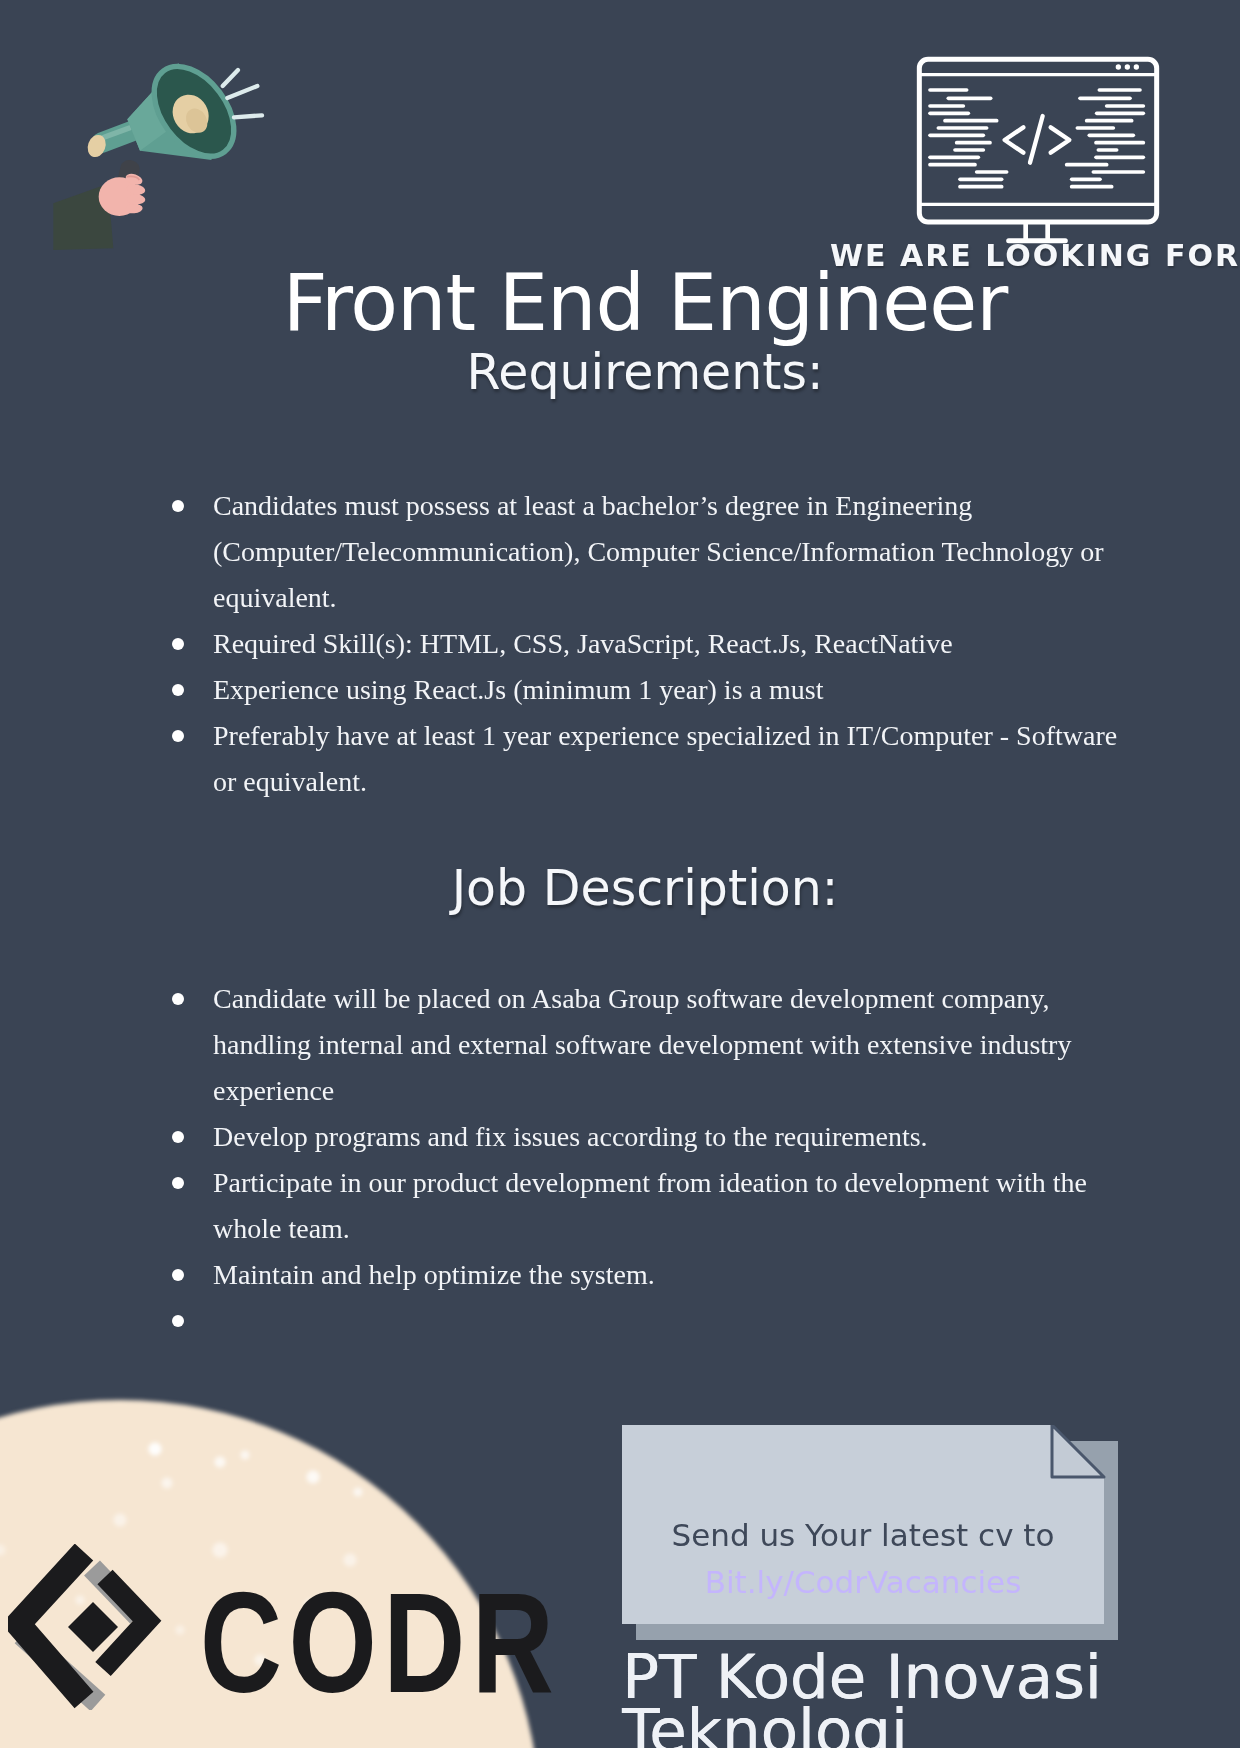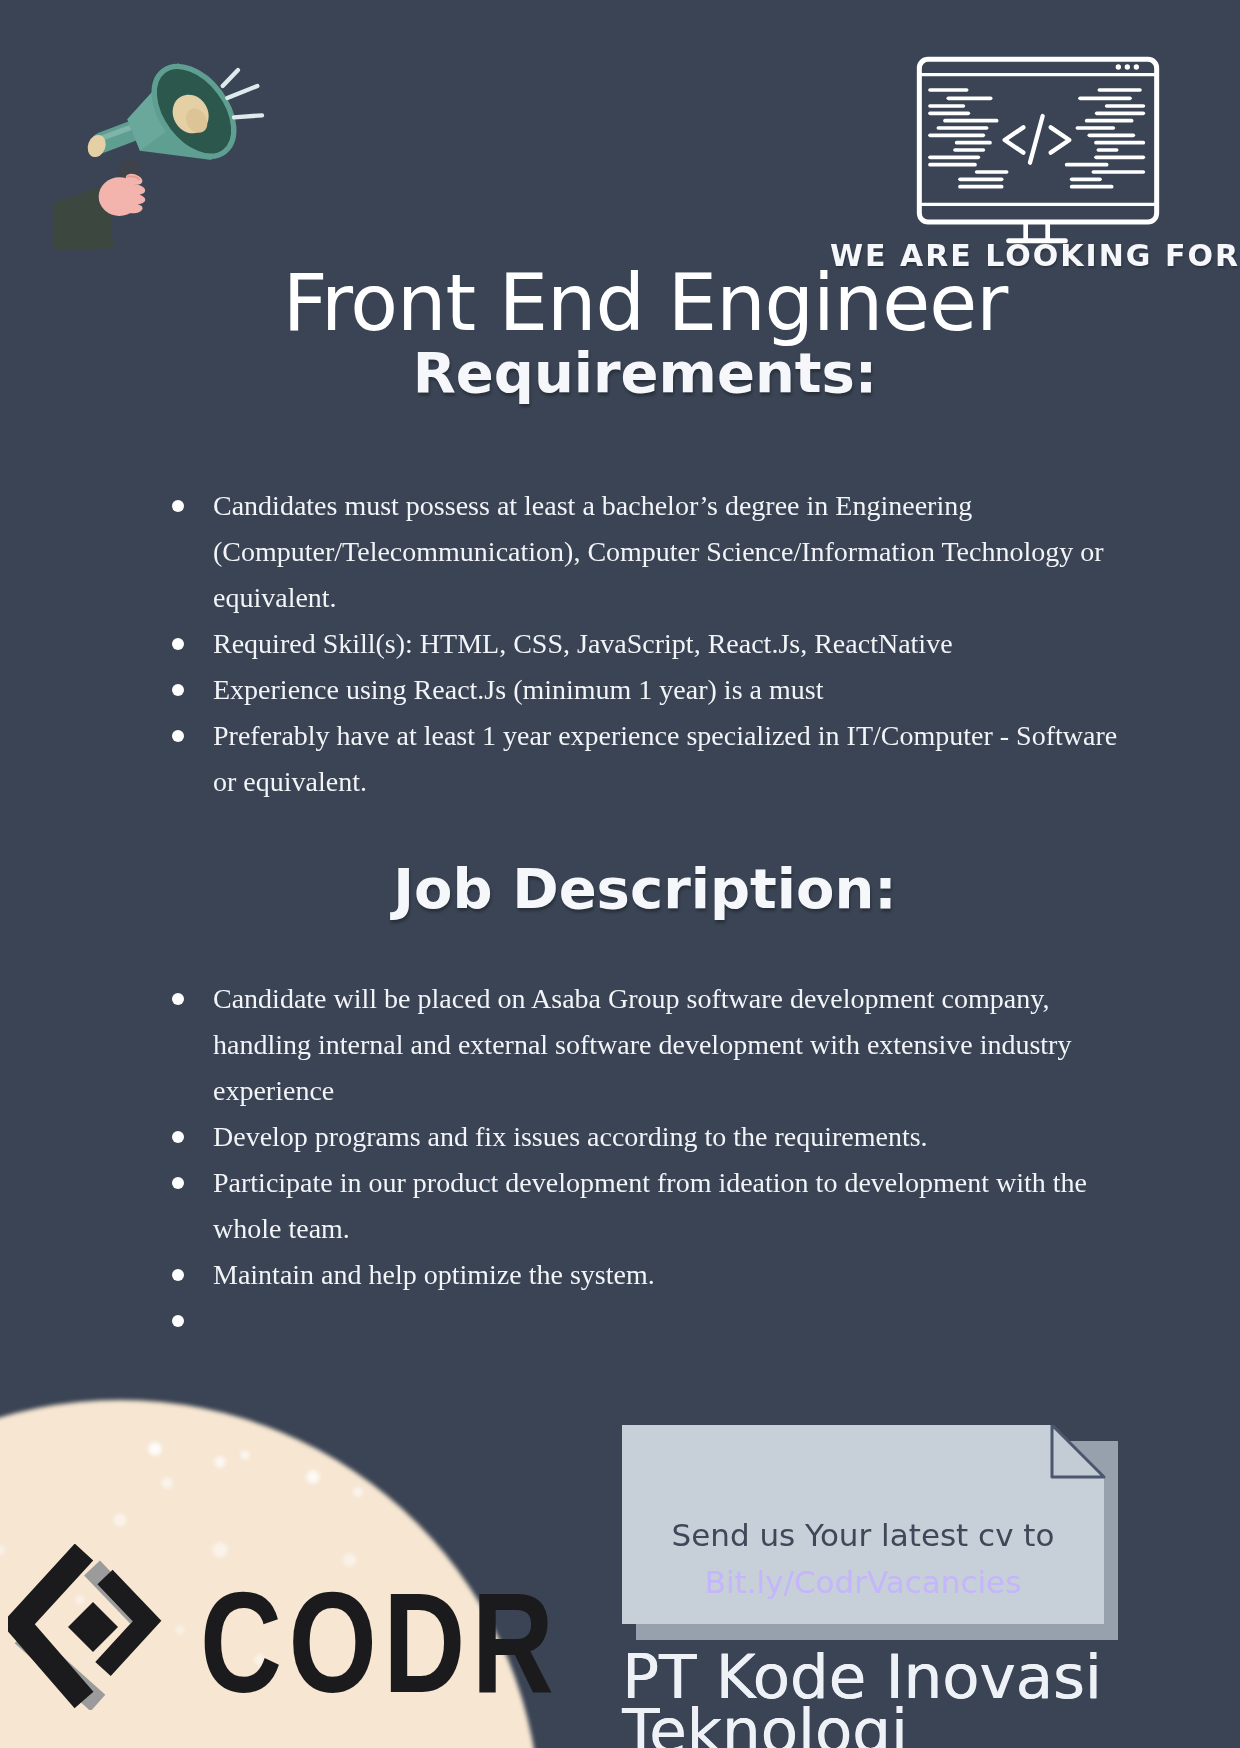--- a/index.html
+++ b/index.html
@@ -17,21 +17,21 @@
     font-size:30px;font-weight:bold;letter-spacing:2px;color:#F5F7FA;
     text-shadow:1px 2px 2px rgba(0,0,0,.25);
   }
   .title{
     top:258px;left:0;width:100%;text-align:center;
     font-size:78px;line-height:90px;font-weight:normal;letter-spacing:-1px;
     color:#ffffff;
   }
   .h-section{
     left:0;width:100%;text-align:center;
-    font-size:56px;line-height:58px;font-weight:bold;color:#F5F7FA;
+    font-size:49px;line-height:58px;font-weight:normal;color:#F5F7FA;
     text-shadow:1px 3px 3px rgba(0,0,0,.3);
   }
   .h-req{top:344px;}
   .h-job{top:860px;}
   
   ul.blist{
     margin:0;padding:0;list-style:none;
     position:absolute;left:163px;width:930px;
     font-size:28px;line-height:46px;color:#F2F4F7;font-family:Liberation Serif, serif;
   }

